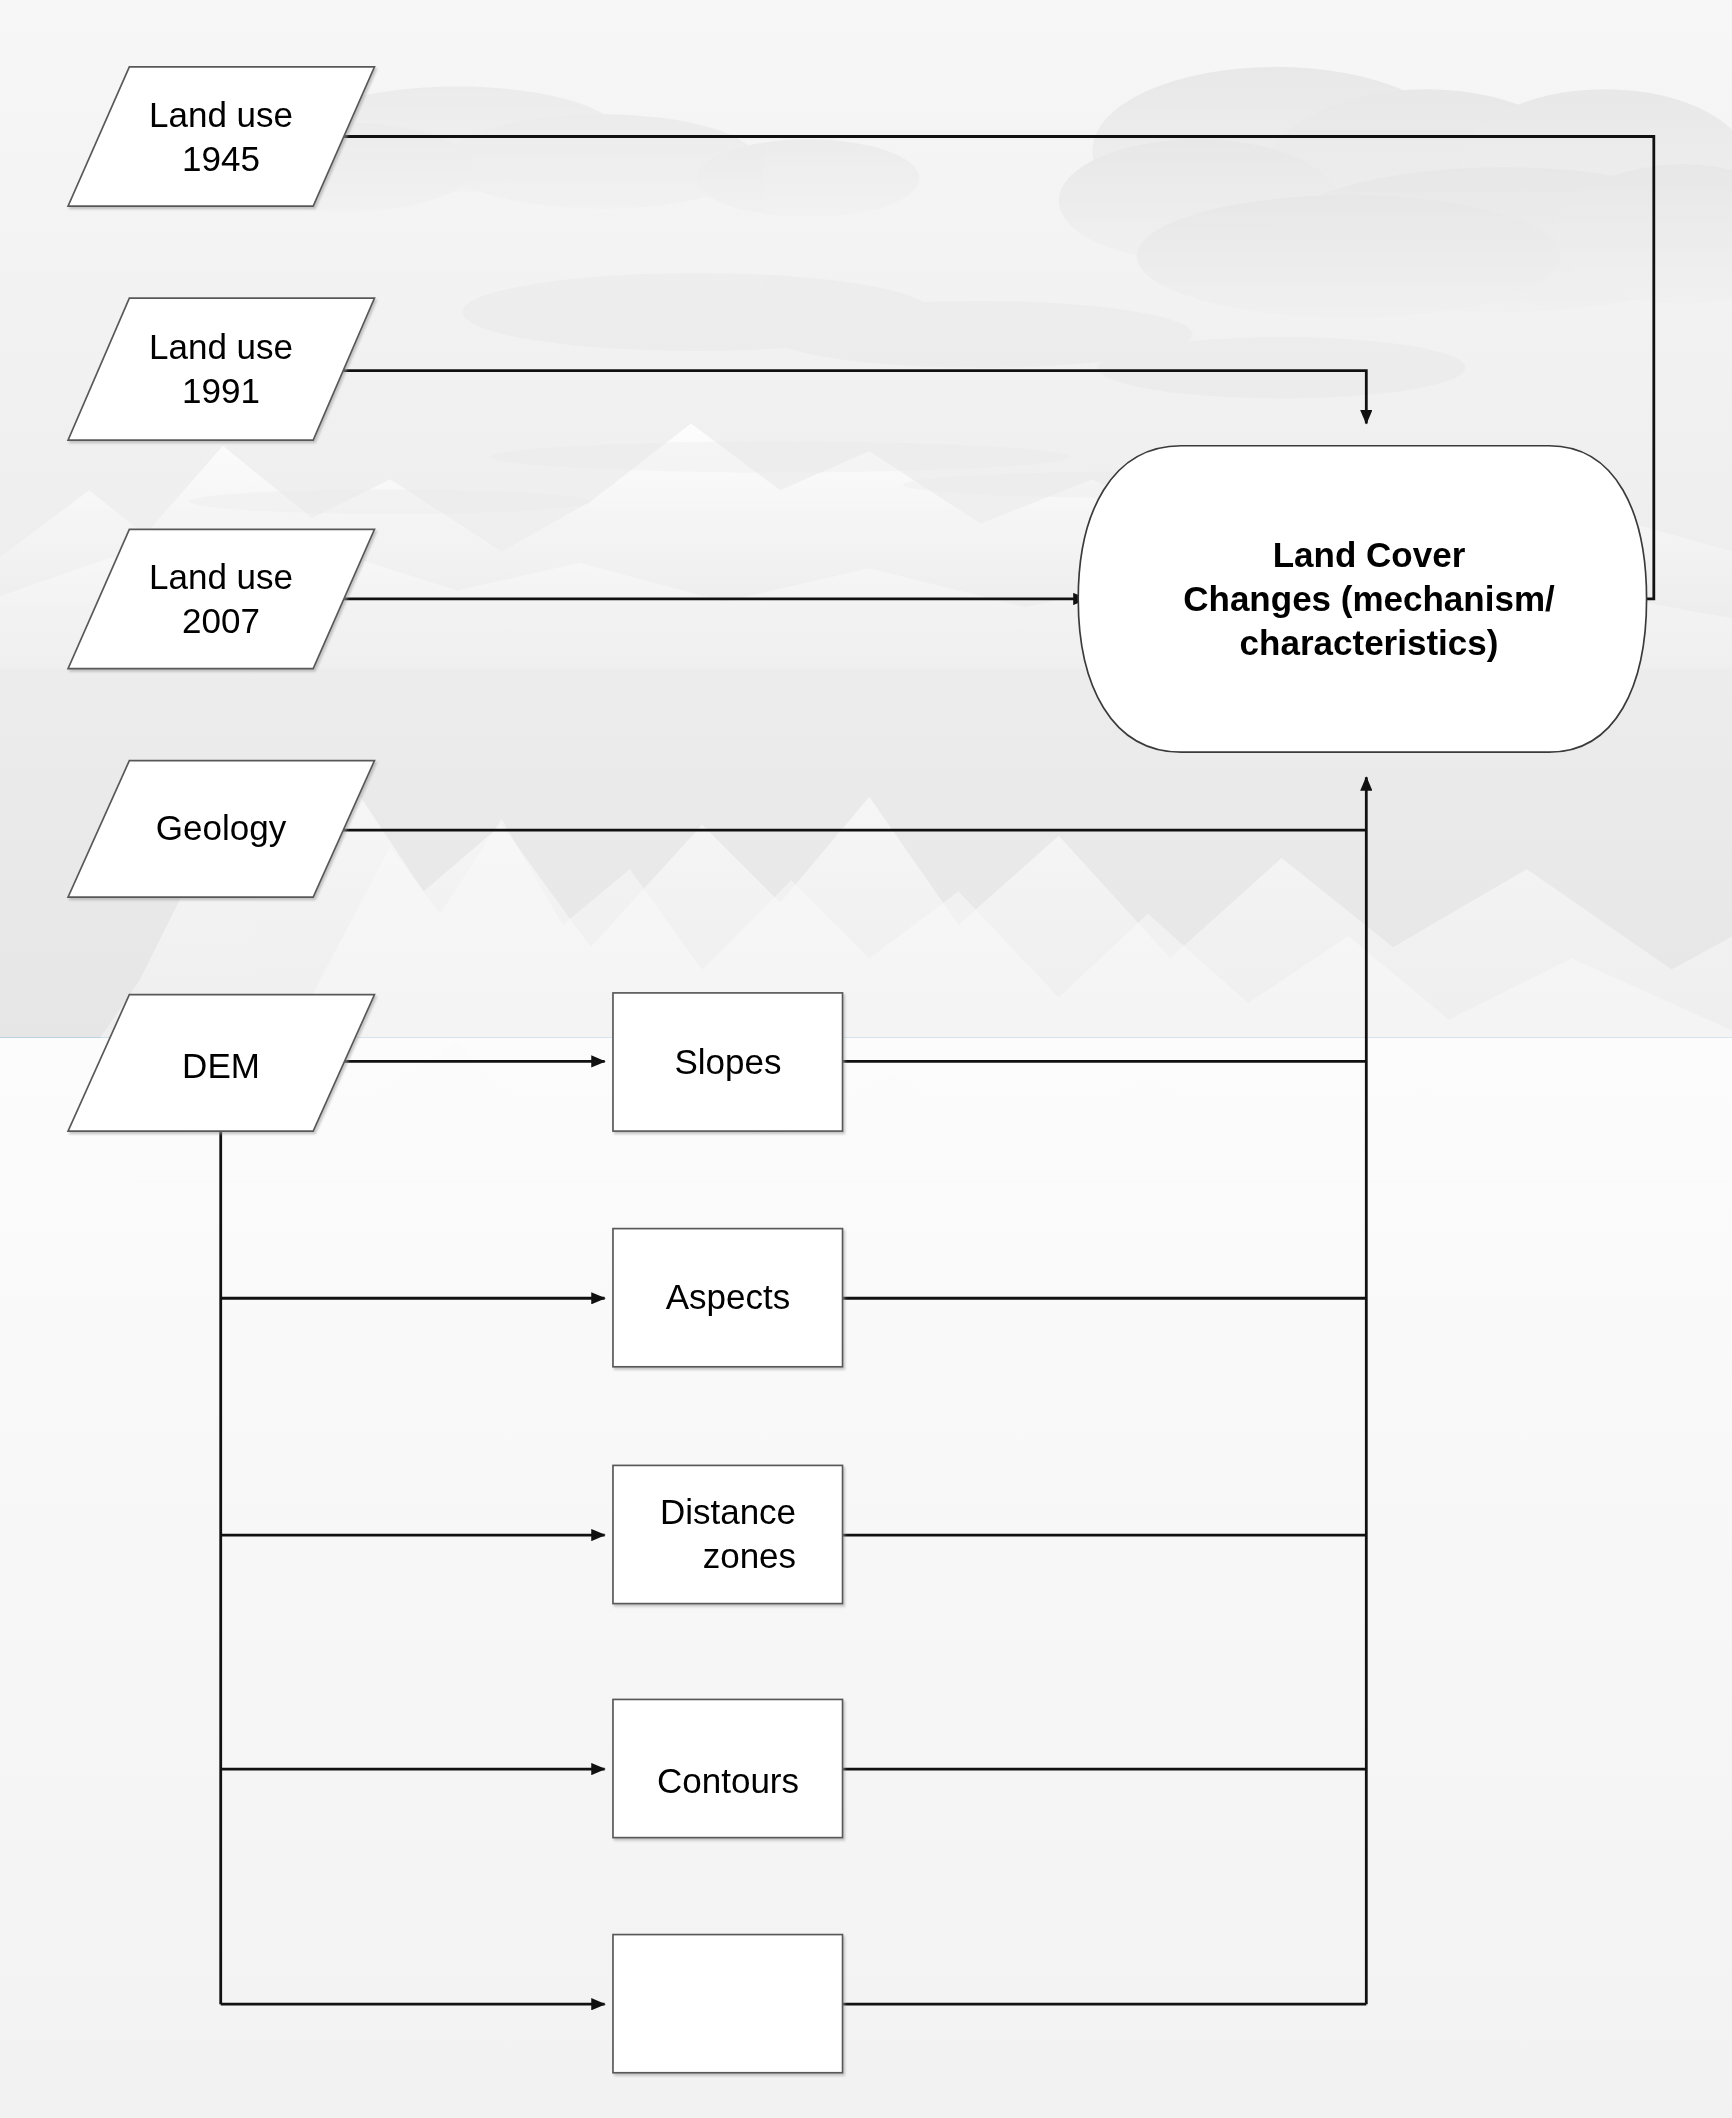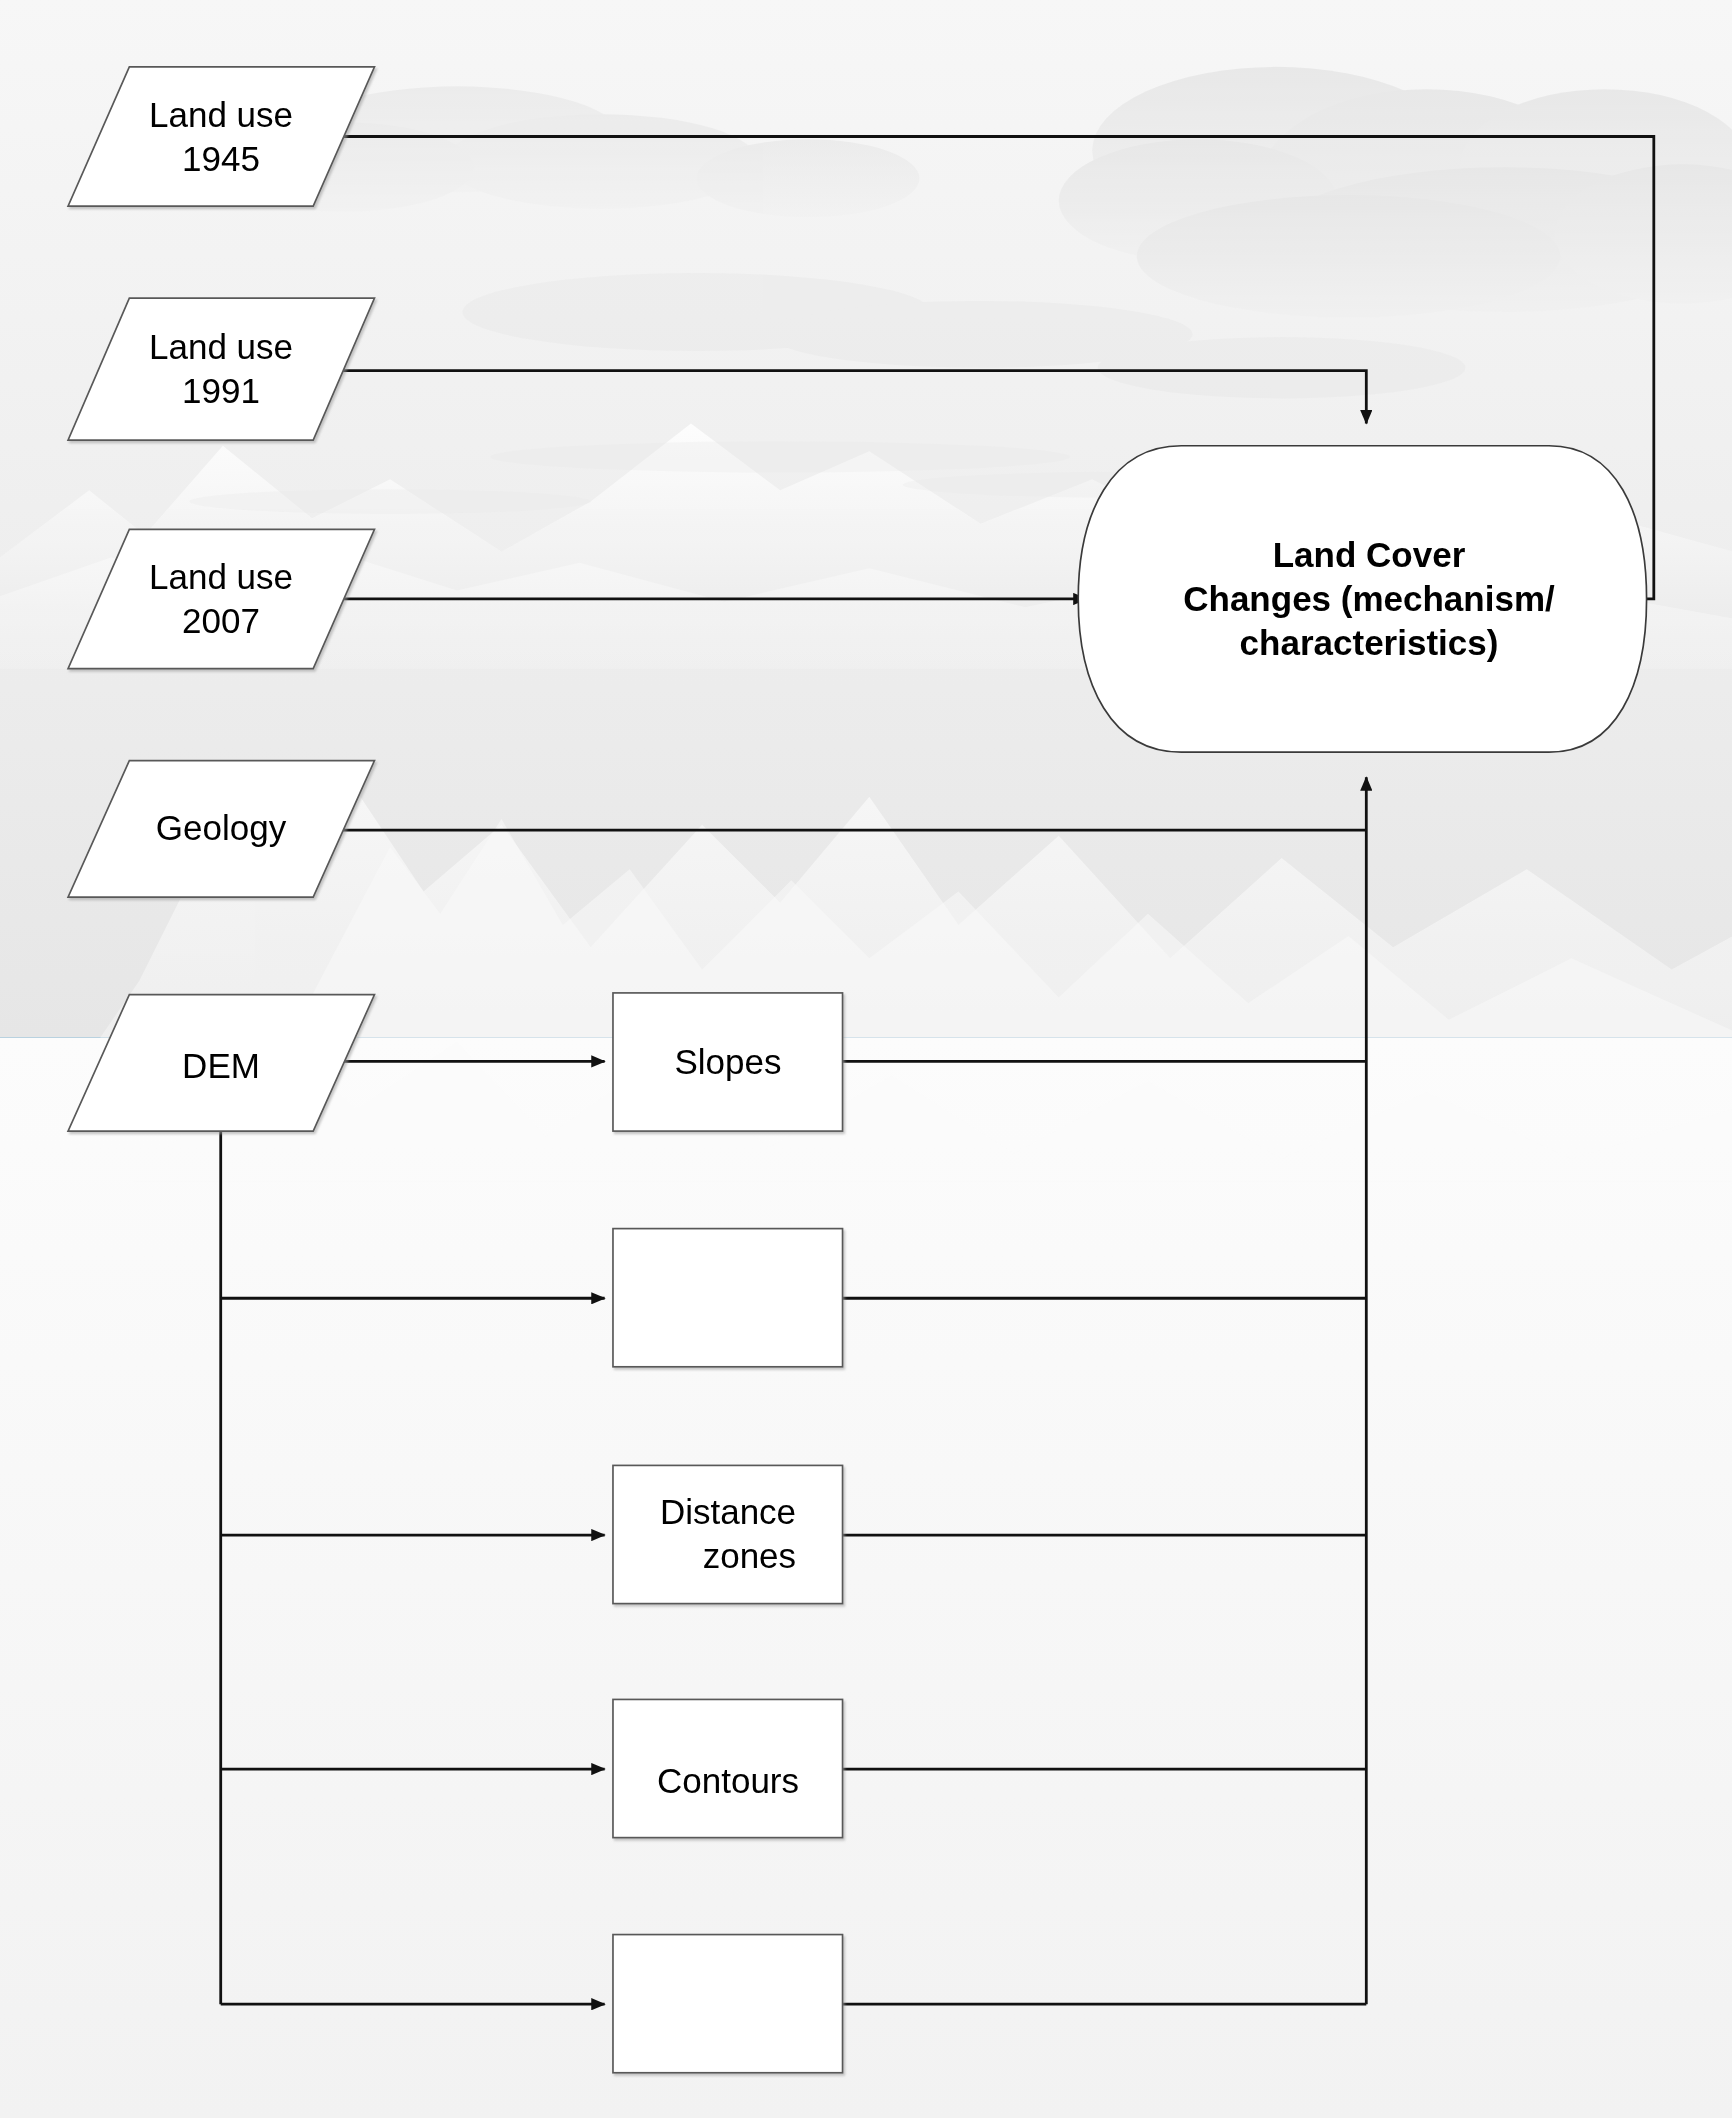--- a/index.html
+++ b/index.html
@@ -188,20 +188,21 @@
 
   <div class="node-label para-label" style="left:101px;top:529px;width:240px;height:139px;">Land use
 2007</div>
 
   <div class="node-label para-label" style="left:101px;top:760px;width:240px;height:136px;">Geology</div>
 
   <div class="node-label para-label" style="left:101px;top:994px;width:240px;height:144px;">DEM</div>
 
   <div class="node-label box-label" style="left:613px;top:993px;width:230px;height:138px;">Slopes</div>
 
+  <div class="node-label box-label" style="left:613px;top:1228px;width:230px;height:138px;">Aspects</div>
 
   <div class="node-label box-label" style="left:613px;top:1465px;width:230px;height:138px;">Distance
 zones</div>
 
   <div class="node-label box-label" style="left:613px;top:1699px;width:230px;height:164px;">Contours</div>
 
 
   <div class="node-label hub-label" style="left:1092px;top:446px;width:554px;height:306px;">Land Cover
 Changes (mechanism/
 characteristics)</div>

